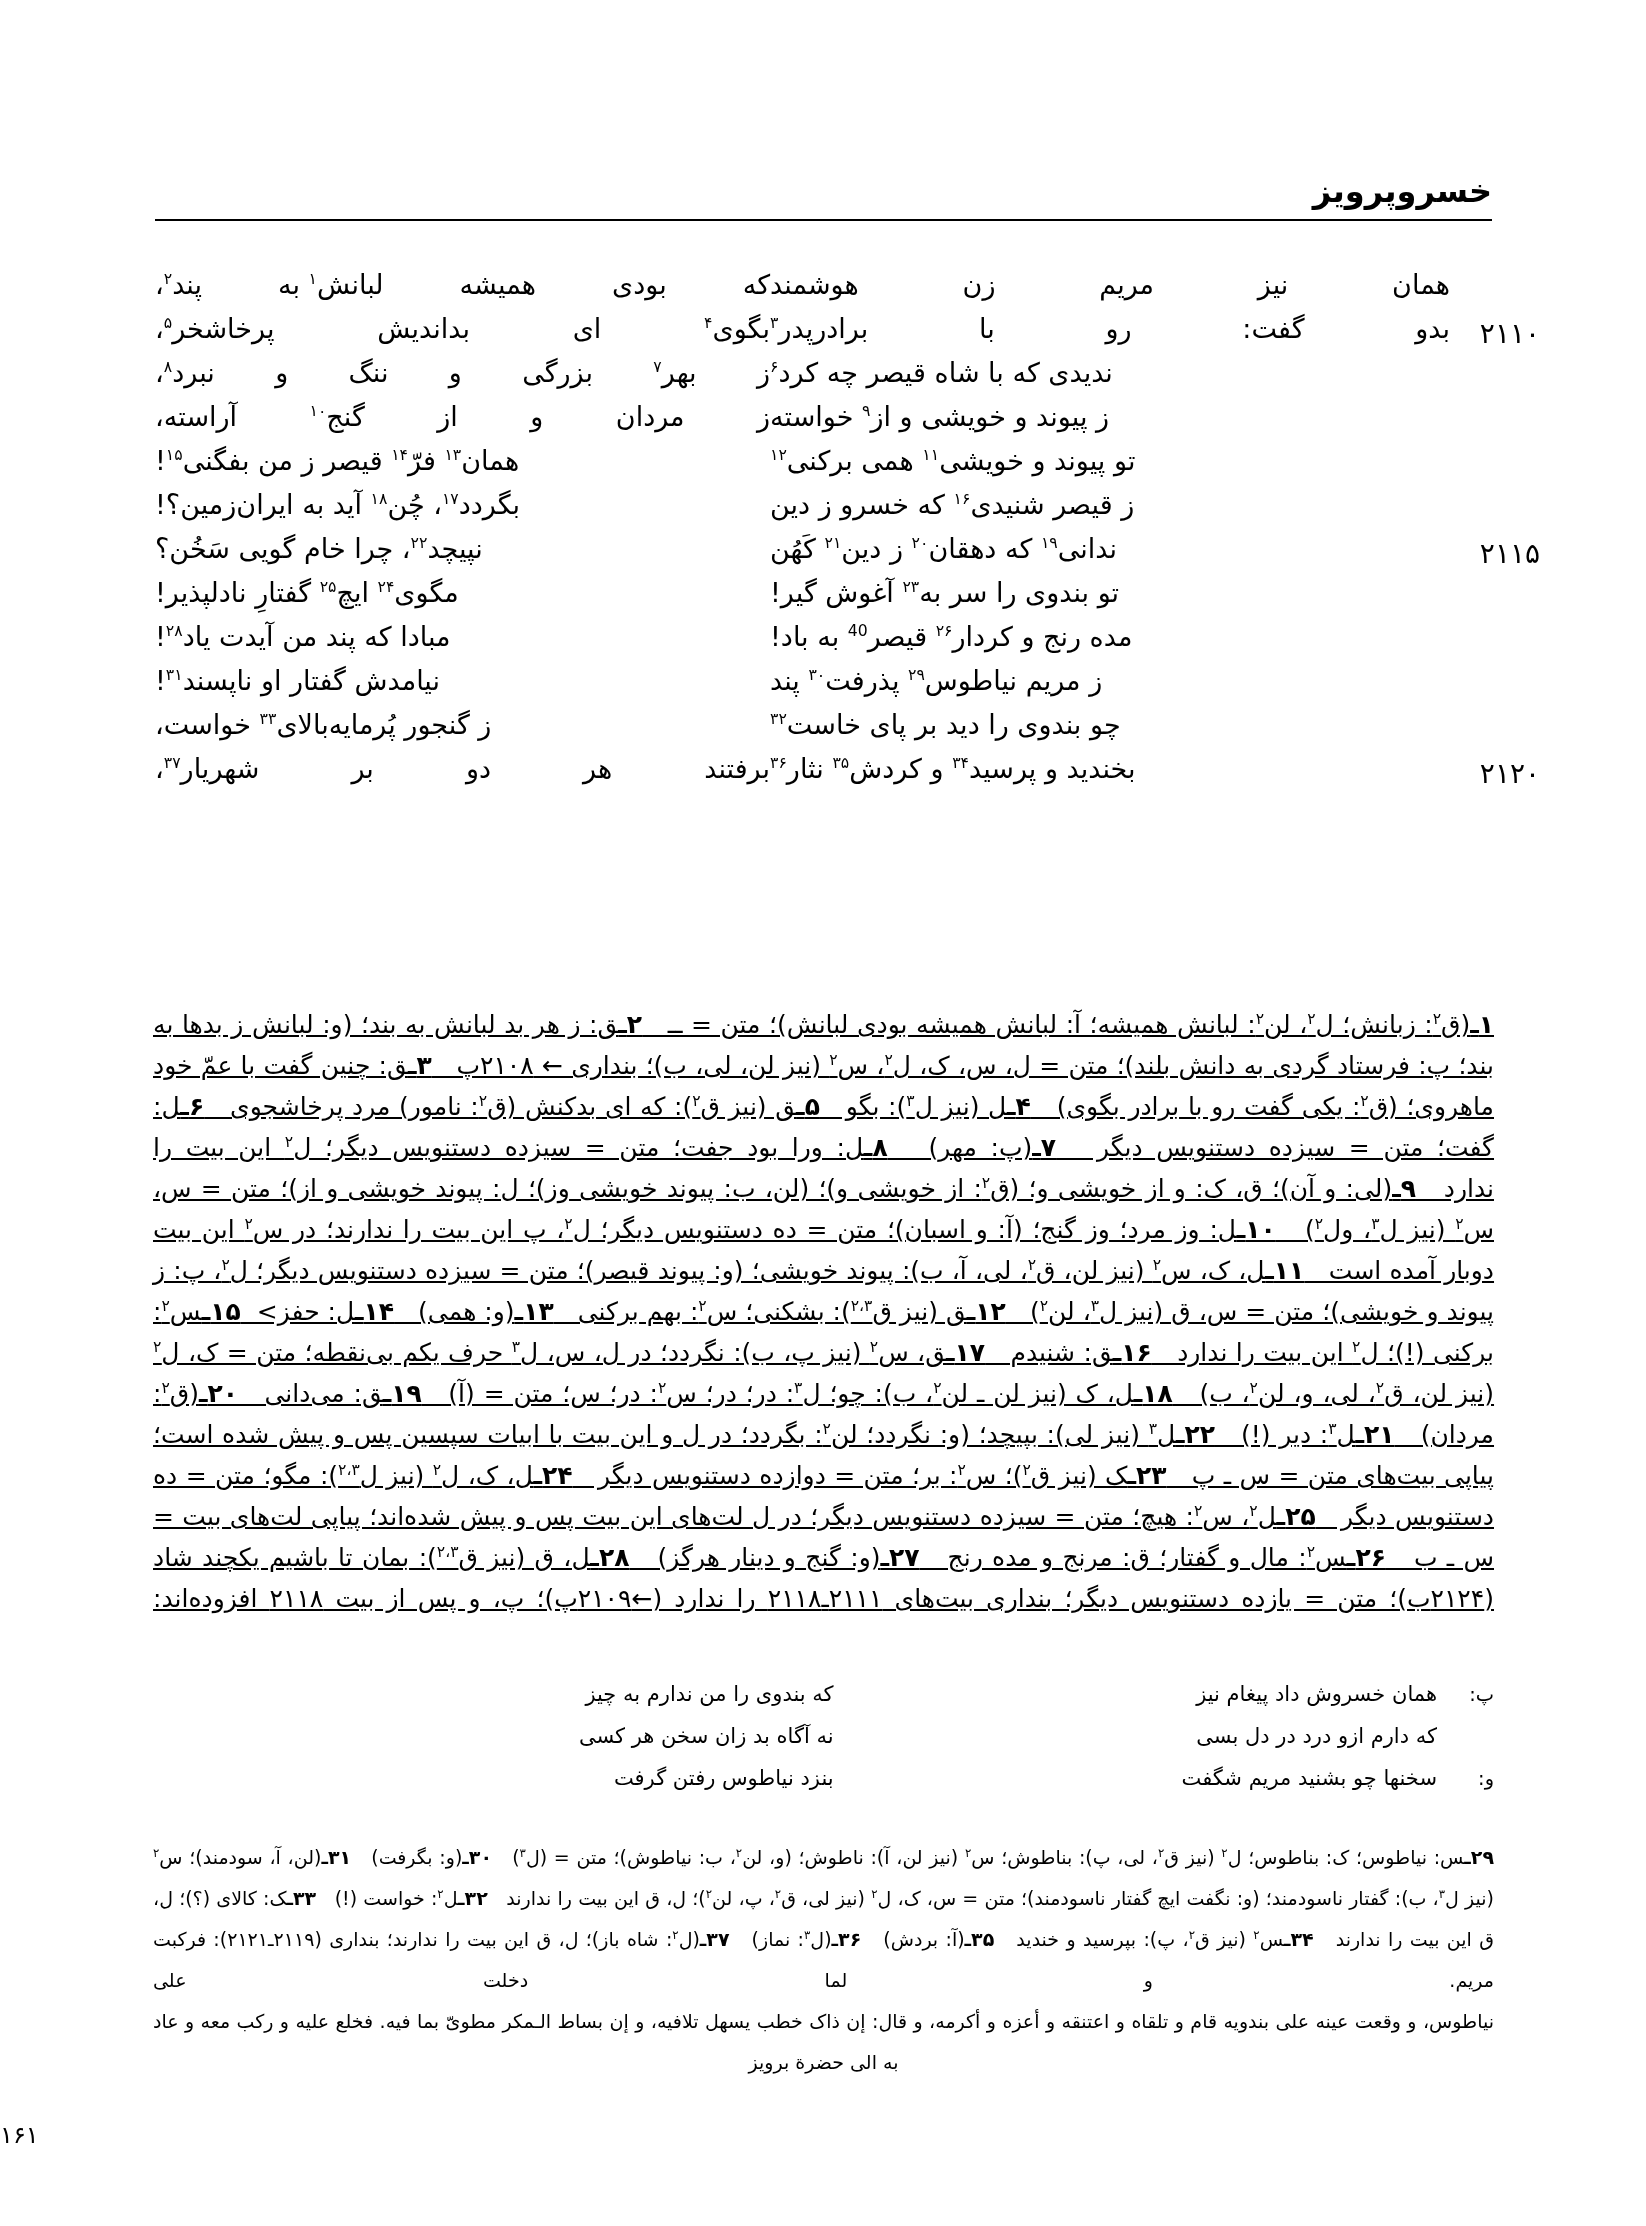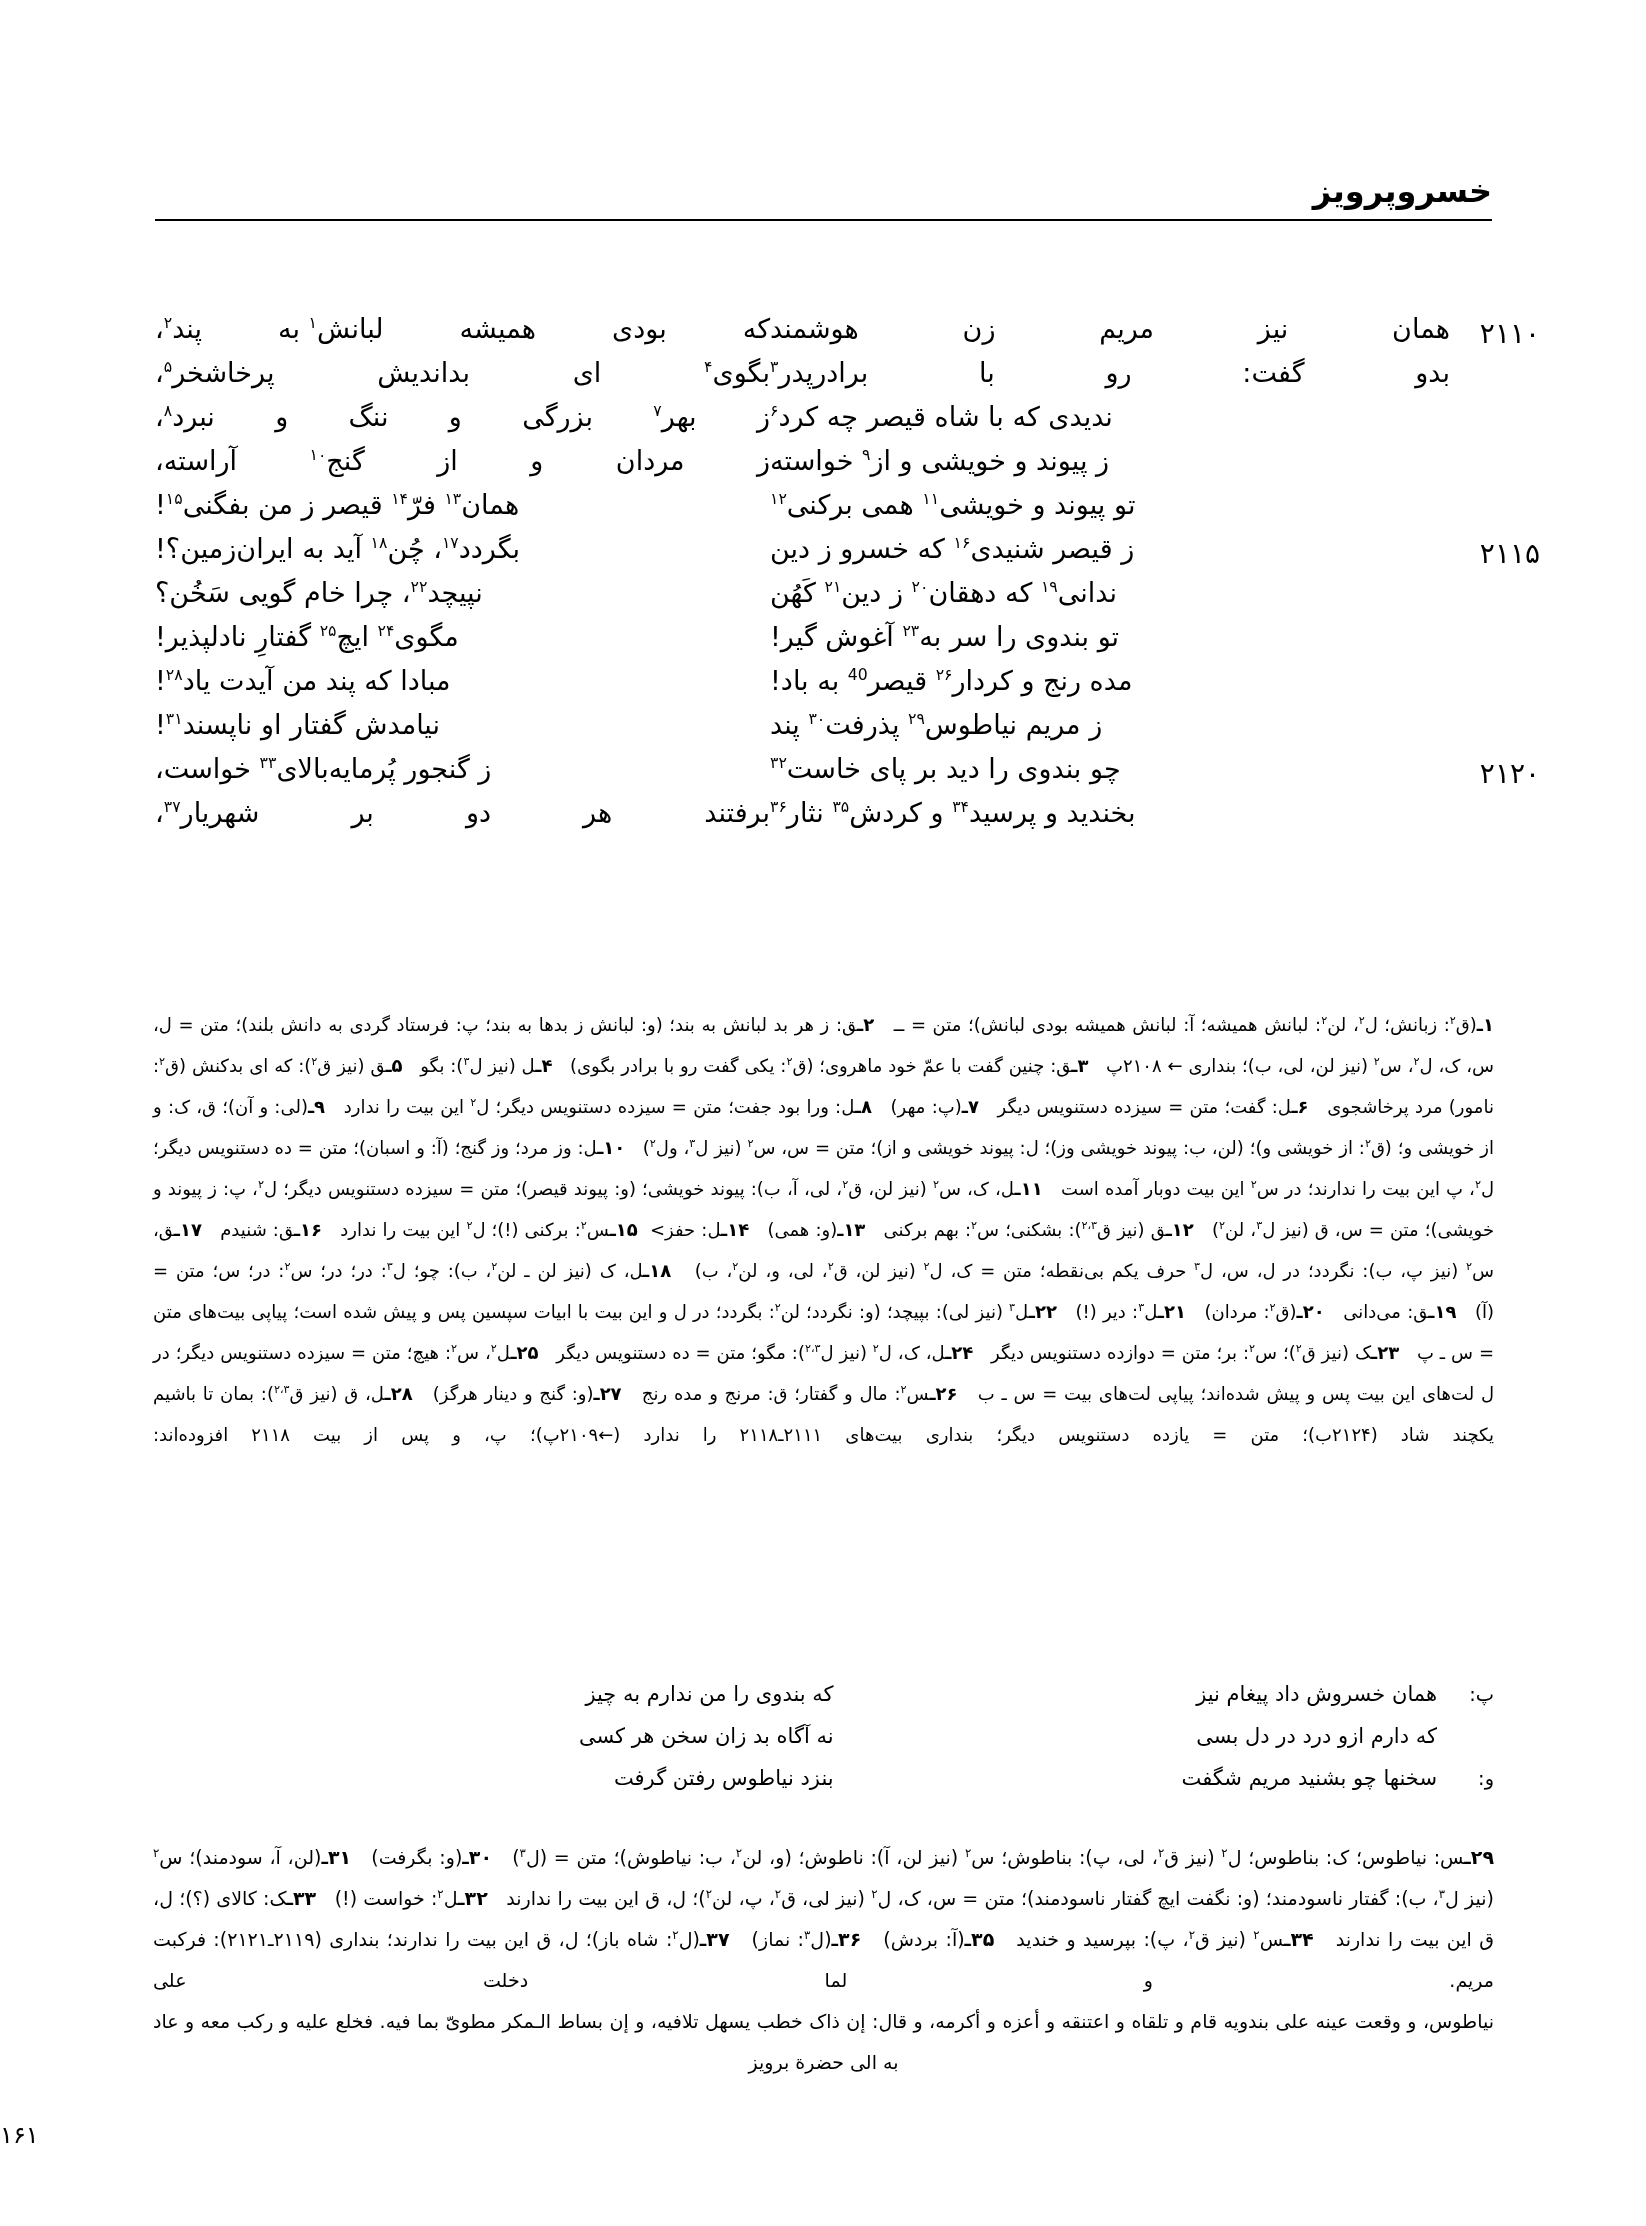--- a/index.html
+++ b/index.html
@@ -91,38 +91,39 @@
   .line-text {
     display: flex;
     flex-direction: row;
     justify-content: space-between;
     width: 100%;
     text-align: justify;
   }
   .line-text.rag {
     justify-content: flex-end;
   }
-  .line-text > span { display: inline-block; margin-top: 44px; }
+  .line-text > span { display: inline-block; }
   sup {
     font-size: 0.58em;
     vertical-align: super;
     line-height: 0;
   }
 
   
   .apparatus {
     position: absolute;
     top: 1004px;
     right: 153px;
     left: 153px;
     direction: rtl;
-    font-size: 18px;
+    font-size: 25px;
     line-height: 41px;
     text-align: justify;
     text-align-last: justify;
+    text-decoration: underline;
   }
   .app-para {
     margin: 0;
     text-align: justify;
     text-align-last: justify;
   }
   .app-para sup { font-size: 0.62em; }
 
   
   .inset-verses {

